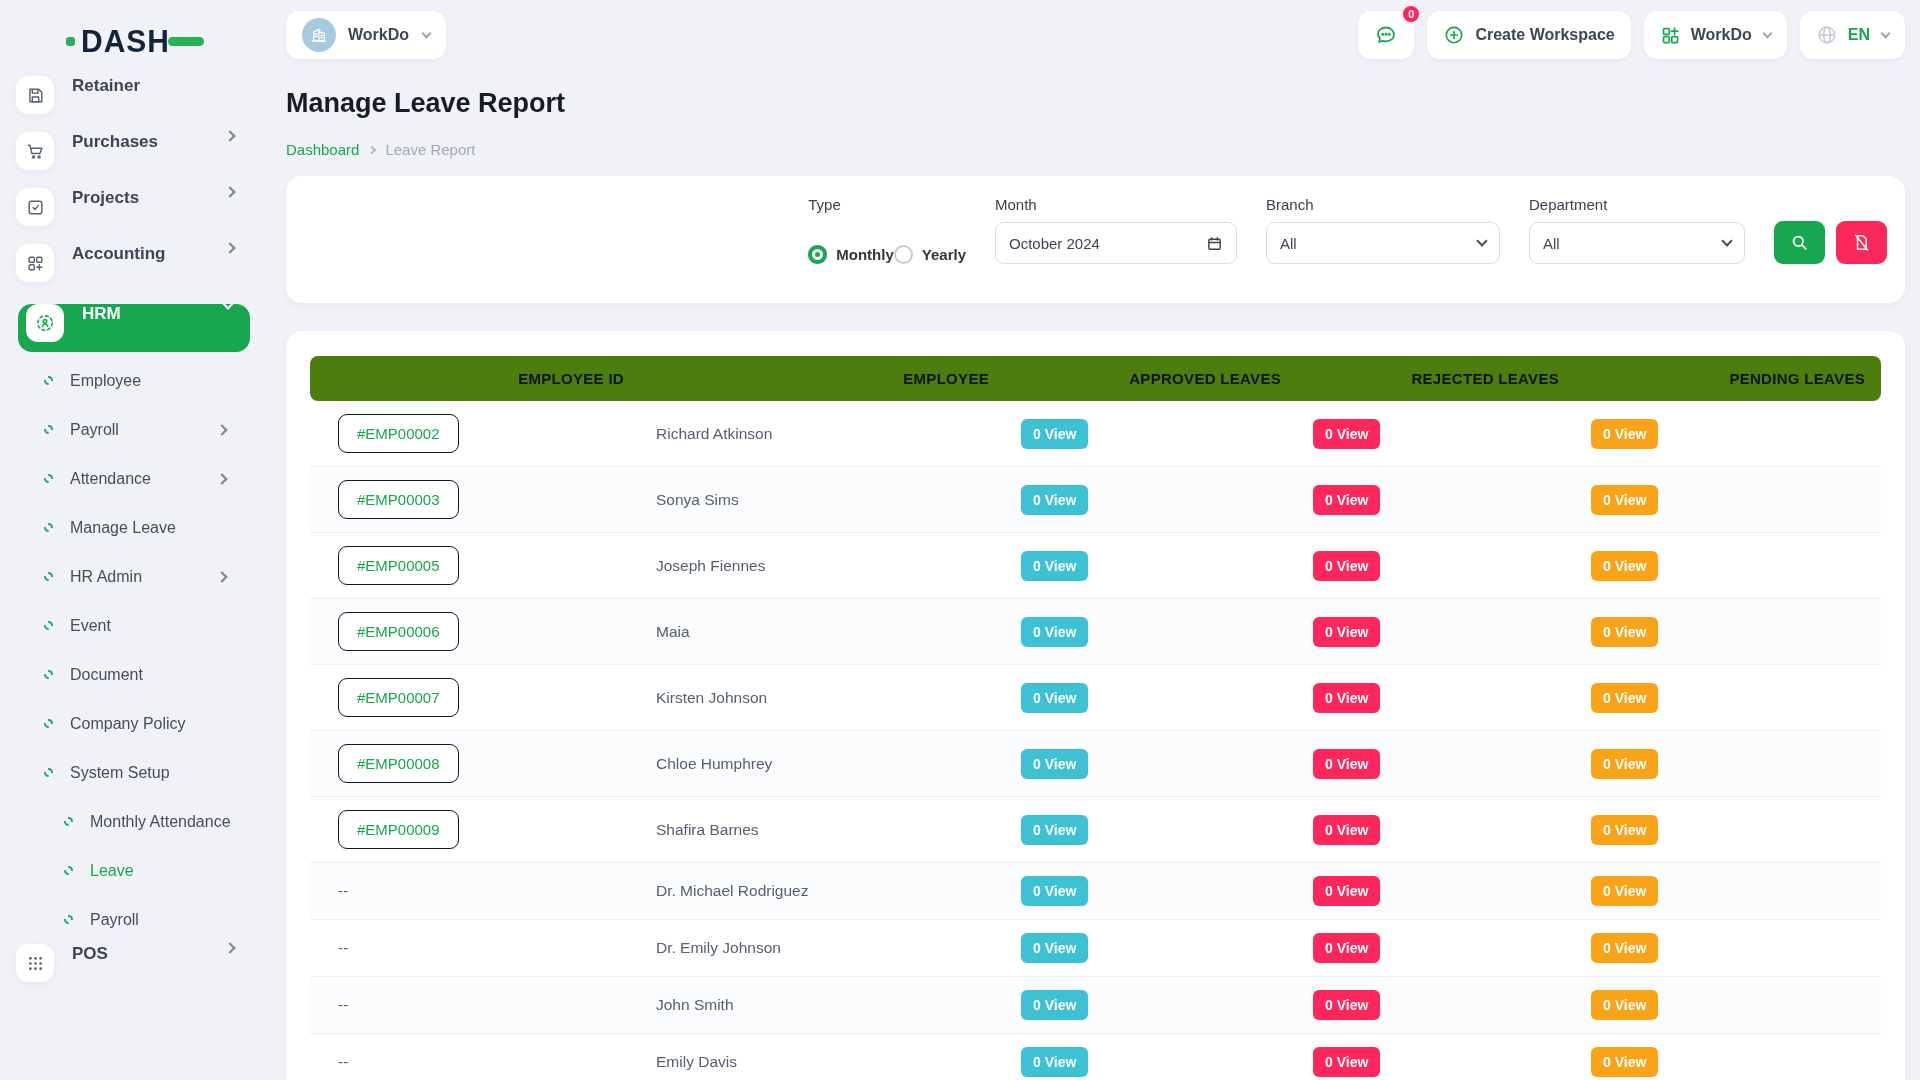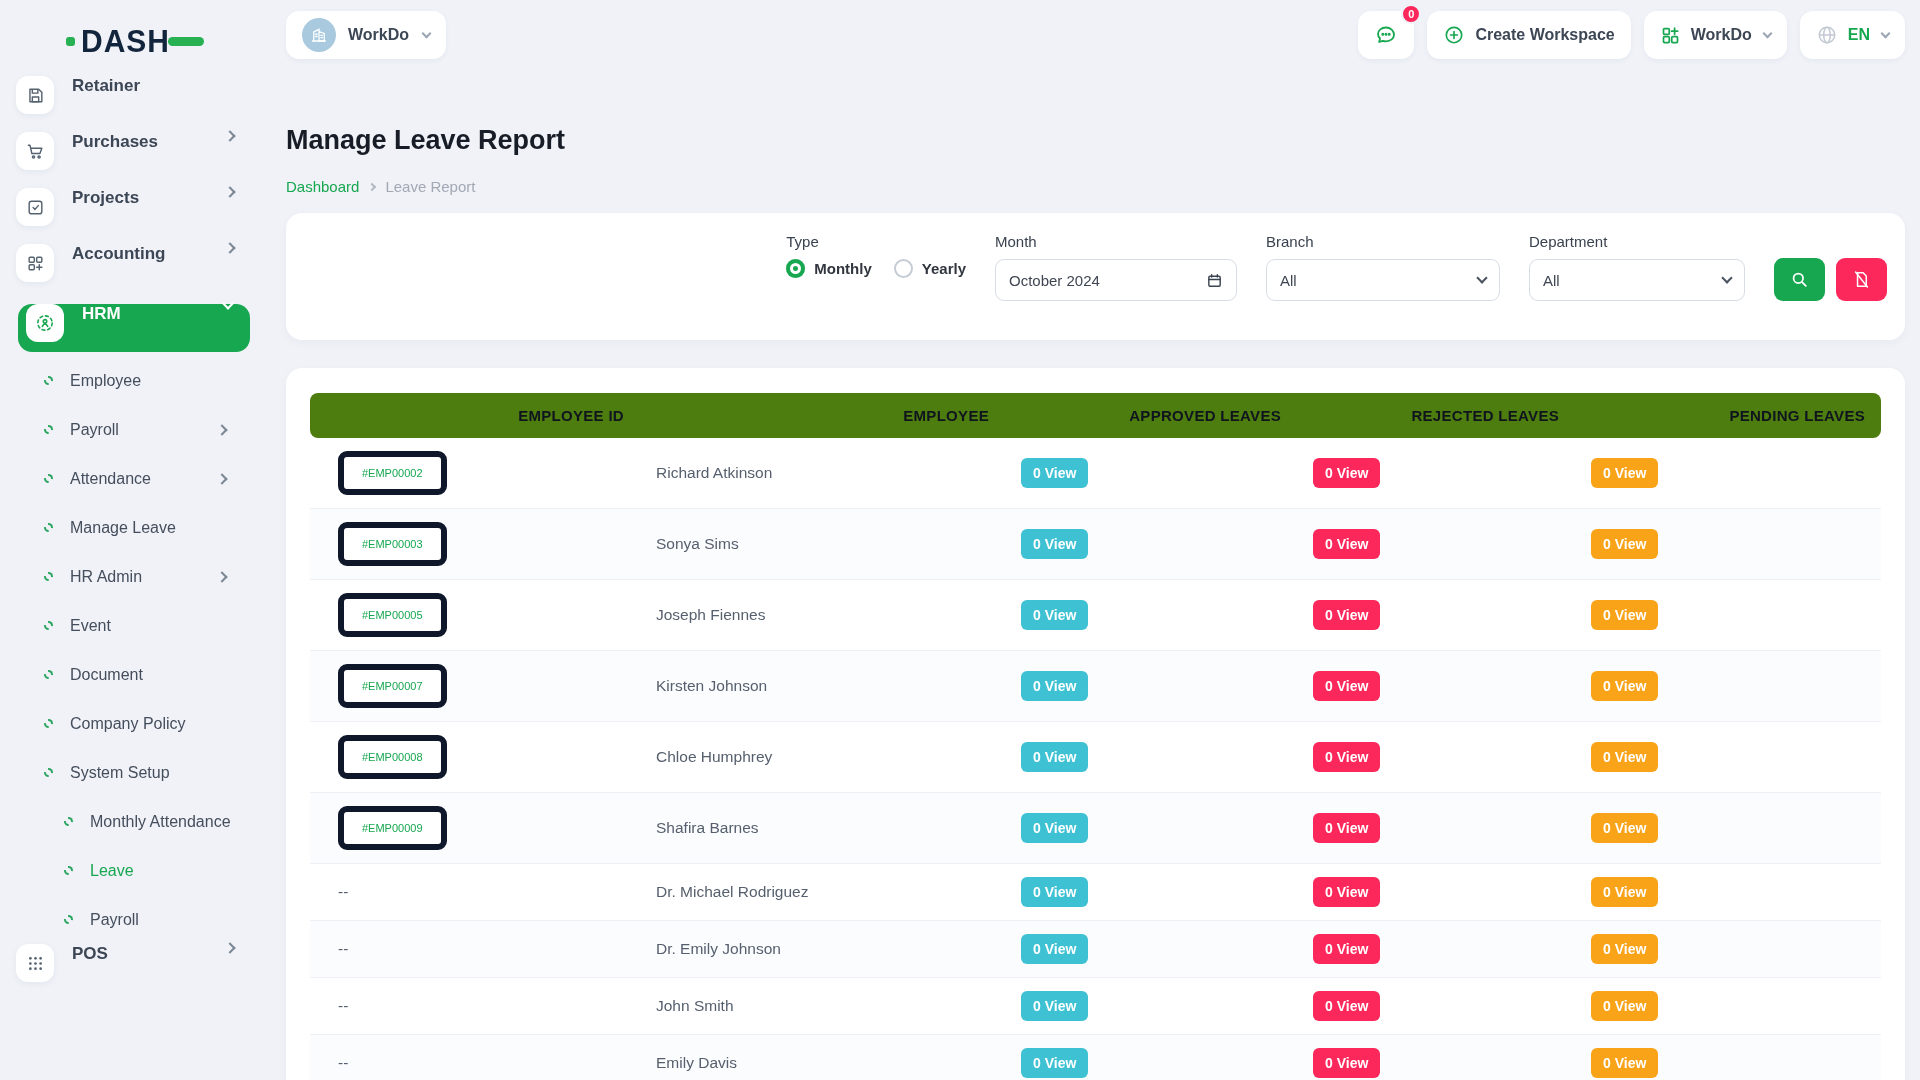--- a/index.html
+++ b/index.html
@@ -43,32 +43,32 @@
   .icon-btn { position:relative; width:56px; justify-content:center; padding:0; }
   .badge-count { position:absolute; top:-7px; right:-7px; min-width:20px; height:20px; border-radius:10px; background:#fc275b; color:#fff;
                  font-size:11px; font-weight:700; display:flex; align-items:center; justify-content:center; border:2px solid #f0f2f8; }
   .btn-label { font-size:16px; font-weight:600; color:#3c4654; }
   .pill .lead-ic { margin-right:10px; display:flex; }
   .pill .tail-chev { margin-left:12px; }
   .lang-code { font-size:16px; font-weight:700; color:#17a750; }
 
   
   .main { position:absolute; left:286px; top:88px; width:1619px; }
-  .page-title { font-size:27px; font-weight:700; color:#171c26;margin-top:37px; }
+  .page-title { font-size:27px; font-weight:700; color:#171c26; }
   .breadcrumb { display:flex; align-items:center; gap:10px; margin-top:22px; font-size:15px; }
   .bc-link { color:#17a750; cursor:pointer; }
   .bc-sep { width:6px; height:6px; border-right:2px solid #b4bac4; border-bottom:2px solid #b4bac4; transform:rotate(-45deg); }
   .bc-current { color:#a2a8b4; }
 
   .card { background:#ffffff; border-radius:16px; box-shadow:0 3px 10px rgba(40,50,70,.04); }
   .filter-card { margin-top:18px; height:127px; padding:20px 18px 0 18px; }
   .filters-row { display:flex; justify-content:flex-end; gap:29px; }
   .fgroup { display:flex; flex-direction:column; }
   .flabel { font-size:15px; color:#39424f; margin-bottom:9px; }
-  .radio-row { display:flex; align-items:flex-start; gap:22px; height:42px; }
+  .radio-row { display:flex; align-items:flex-end; height:42px; }
   .radio { display:flex; align-items:center; gap:9px; cursor:pointer; }
   .rdot { width:19px; height:19px; border-radius:50%; border:2px solid #c6ccd6; background:#fff; flex:none; }
   .rdot.on { border:none; background:#17a750; box-shadow:inset 0 0 0 4px #17a750, inset 0 0 0 7px #ffffff; }
   .rlabel { font-size:15px; font-weight:700; color:#32363e; }
   .control { height:42px; border:1px solid #d7dce5; border-radius:9px; display:flex; align-items:center; padding:0 13px; font-size:15px; color:#3f4652; cursor:pointer; background:#fff; }
   .control .val { flex:1; }
   .month-ctl { width:242px; }
   .branch-ctl { width:234px; }
   .dept-ctl { width:216px; }
   .sel-chev { width:8px; height:8px; border-right:2px solid #4a5360; border-bottom:2px solid #4a5360; transform:rotate(45deg); margin-top:-4px; }
@@ -81,21 +81,21 @@
   .table-card { margin-top:28px; padding:25px 24px; min-height:780px; }
   table { width:100%; border-collapse:collapse; table-layout:fixed; }
   col.c1{width:330px;} col.c2{width:365px;} col.c3{width:292px;} col.c4{width:278px;} col.c5{width:306px;}
   thead th { background:#4d7c0f; text-align:right; font-size:15px; font-weight:800; letter-spacing:.3px; color:#10151d;
              padding:14px 16px; text-transform:uppercase; }
   thead th:first-child { border-radius:8px 0 0 8px; padding-left:28px; }
   thead th:last-child { border-radius:0 8px 8px 0; }
   tbody td { padding:13px 16px; border-bottom:1px solid #eef0f5; font-size:15.5px; color:#555f6d; }
   tbody td:first-child { padding-left:28px; }
   tbody tr:nth-child(even) td { background:#fbfcfe; }
-  .chip { display:inline-block; border:6px solid #0f172a; color:#17a750; border-radius:9px; padding:10px 18px; font-size:11px; cursor:pointer; background:#fff; }
+  .chip { display:inline-block; border:1px solid #0f172a; color:#17a750; border-radius:9px; padding:10px 18px; font-size:15px; cursor:pointer; background:#fff; }
   .dash-id { color:#555f6d; }
   .vbadge { display:inline-block; border-radius:6px; padding:7px 12px; color:#ffffff; font-size:14px; font-weight:700; cursor:pointer; }
   .vbadge.approved { background:#3ec1d3; }
   .vbadge.rejected { background:#fc275b; }
   .vbadge.pending  { background:#f9a319; }
 </style>
 </head>
 <body>
 
 <div class="app">
@@ -410,20 +410,27 @@
             <td><span class="vbadge pending">0 View</span></td>
           </tr>
           <tr>
             <td><span class="chip">#EMP00005</span></td>
             <td><span>Joseph Fiennes</span></td>
             <td><span class="vbadge approved">0 View</span></td>
             <td><span class="vbadge rejected">0 View</span></td>
             <td><span class="vbadge pending">0 View</span></td>
           </tr>
           <tr>
+            <td><span class="chip">#EMP00006</span></td>
+            <td><span>Maia</span></td>
+            <td><span class="vbadge approved">0 View</span></td>
+            <td><span class="vbadge rejected">0 View</span></td>
+            <td><span class="vbadge pending">0 View</span></td>
+          </tr>
+          <tr>
             <td><span class="chip">#EMP00007</span></td>
             <td><span>Kirsten Johnson</span></td>
             <td><span class="vbadge approved">0 View</span></td>
             <td><span class="vbadge rejected">0 View</span></td>
             <td><span class="vbadge pending">0 View</span></td>
           </tr>
           <tr>
             <td><span class="chip">#EMP00008</span></td>
             <td><span>Chloe Humphrey</span></td>
             <td><span class="vbadge approved">0 View</span></td>

